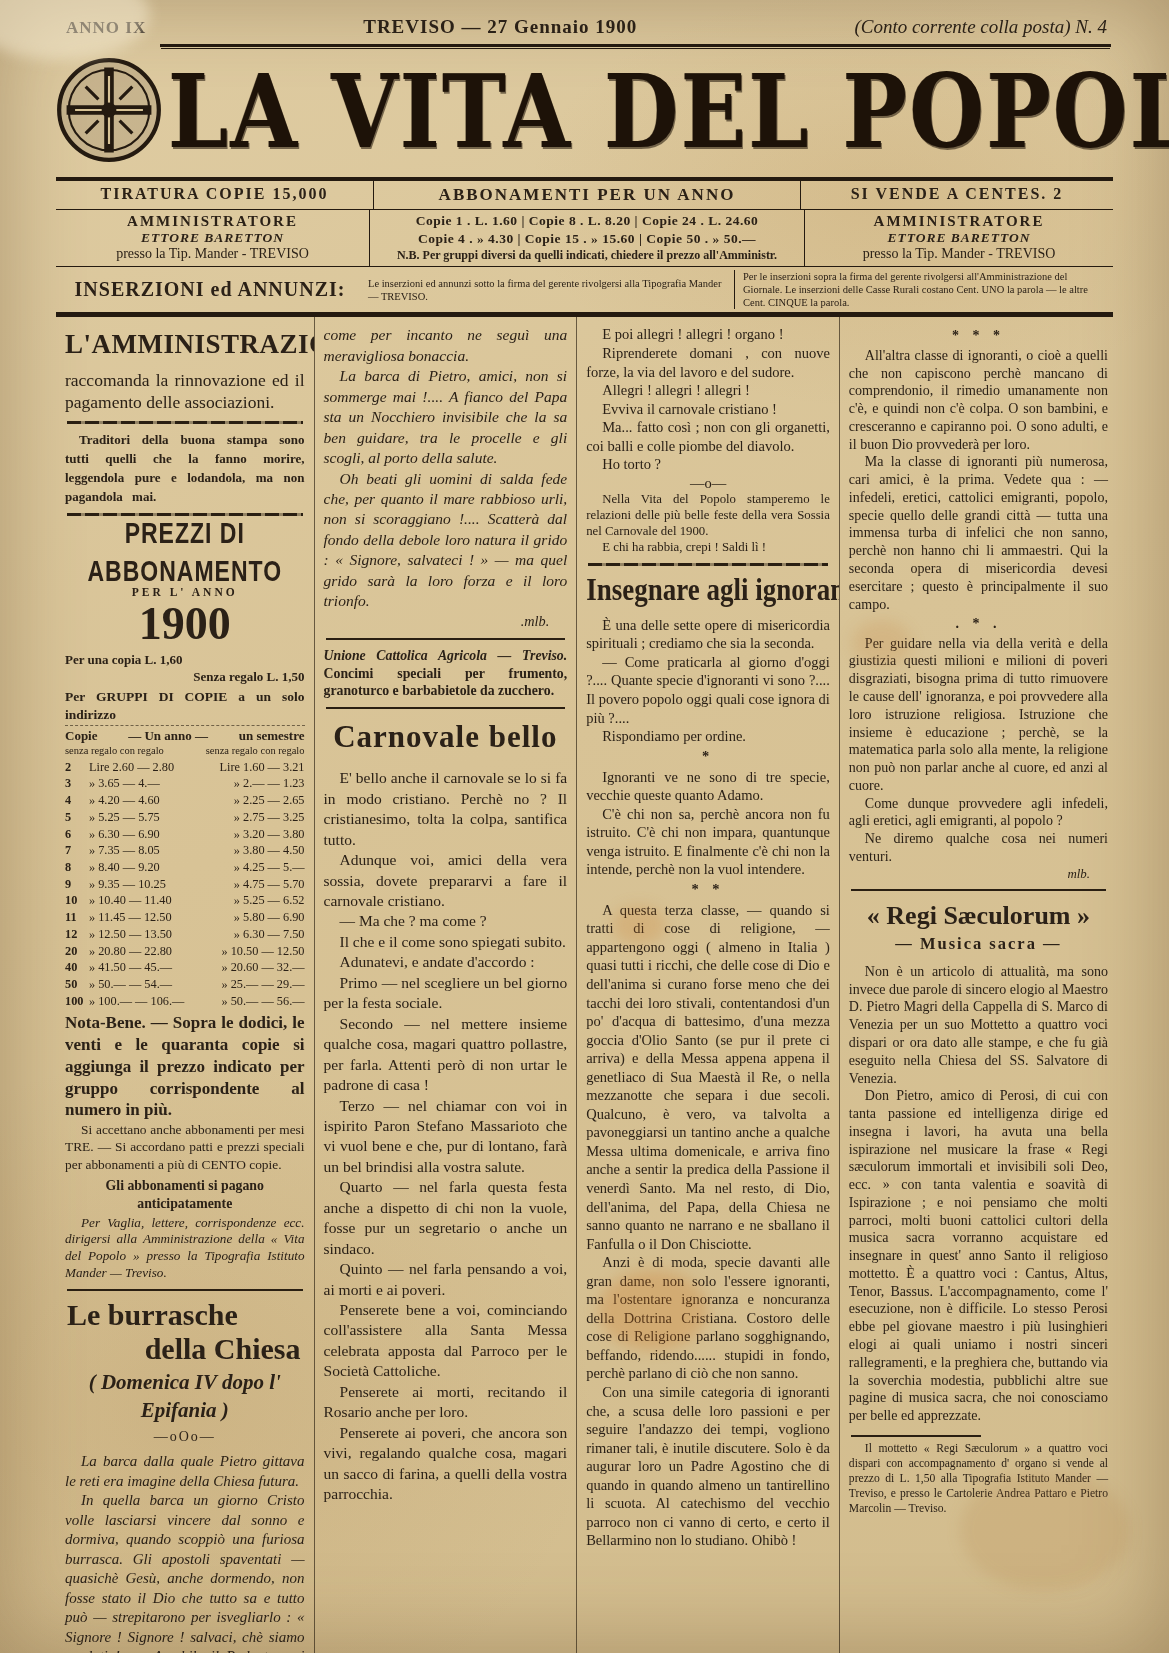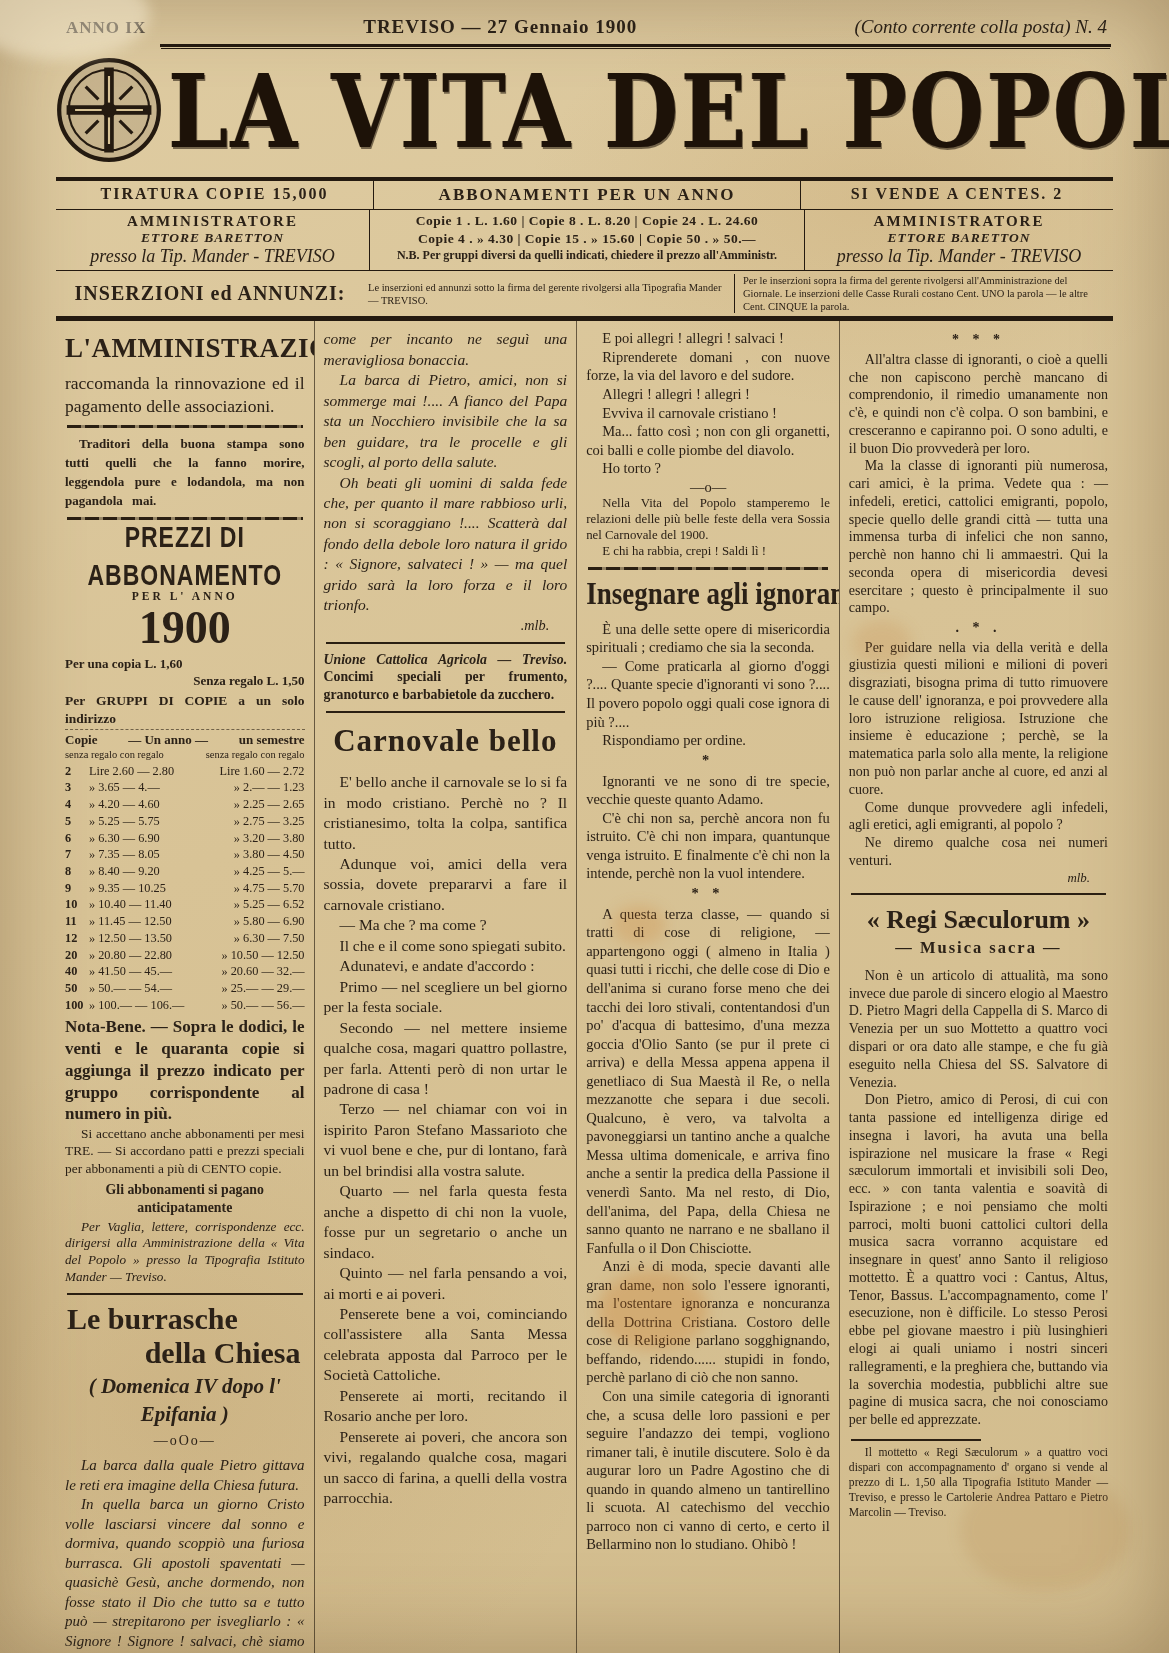--- a/index.html
+++ b/index.html
@@ -44,21 +44,21 @@
   .ib-row1 .cell{padding:4px 6px;font-weight:bold;font-size:16px;letter-spacing:2px;text-align:center;}
   .ib-row1 .c1{flex:0 0 305px;border-right:1px solid #241a10;}
   .ib-row1 .c2{flex:1;border-right:1px solid #241a10;font-size:17px;}
   .ib-row1 .c3{flex:0 0 300px;}
   .ib-row2{display:flex;border-bottom:1px solid #241a10;}
   .admin{flex:0 0 305px;text-align:center;padding:3px 4px;}
   .admin.right{border-left:1px solid #241a10;flex:0 0 300px;}
   .admin.left{border-right:1px solid #241a10;}
   .admin .role{font-weight:bold;font-size:15px;letter-spacing:2px;}
   .admin .name{font-style:italic;font-weight:bold;font-size:13.5px;letter-spacing:1px;}
-  .admin .addr{font-style:italic;font-size:18px;}
+  .admin .addr{font-size:14px;}
   .pricecell{flex:1;padding:2px 8px;text-align:center;}
   .pricecell .pl{font-size:13.5px;font-weight:bold;letter-spacing:.5px;line-height:1.35;}
   .pricecell .nb{font-size:12px;font-weight:bold;line-height:1.3;}
   .ib-row3{display:flex;align-items:center;padding:3px 4px;border-bottom:4px solid #241a10;}
   .ins-label{flex:0 0 300px;font-weight:bold;font-size:20px;letter-spacing:1px;text-align:center;}
   .ins-note{flex:1;font-size:10.5px;line-height:1.25;padding:0 8px;}
   .ins-note + .ins-note{border-left:1px solid #241a10;}
 
   
   .columns{display:grid;grid-template-columns:1fr 1.02fr 1.02fr 1.08fr;margin:0 52px 0 56px;height:1365px;overflow:hidden;}
@@ -207,21 +207,21 @@
         </div>
         <div class="thead2">
           <span>senza regalo   con regalo</span>
           <span>senza regalo  con regalo</span>
         </div>
         <div>
 
             <div class="prow">
               <span class="pr-n">2</span>
               <span class="pr-a">Lire 2.60 — 2.80</span>
-              <span class="pr-s">Lire 1.60 — 2.72</span>
+              <span class="pr-s">Lire 1.60 — 3.21</span>
             </div>
 
             <div class="prow">
               <span class="pr-n">3</span>
               <span class="pr-a">»  3.65 — 4.—</span>
               <span class="pr-s">»  2.— — 1.23</span>
             </div>
 
             <div class="prow">
               <span class="pr-n">4</span>
@@ -361,21 +361,21 @@
             <p class="para">Penserete ai morti, recitando il Rosario anche per loro.</p>
             <p class="para">Penserete ai poveri, che ancora son vivi, regalando qualche cosa, magari un sacco di farina, a quelli della vostra parrocchia.</p>
           </div>
       </article>
     </section>
 
     <section class="col col3">
       <article>
         <div>
 
-        <p class="para">E poi allegri ! allegri ! salvaci !</p>
+        <p class="para">E poi allegri ! allegri ! organo !</p>
             <p class="para">Riprenderete domani , con nuove forze, la via del lavoro e del sudore.</p>
             <p class="para">Allegri ! allegri ! allegri !</p>
             <p class="para">Evviva il carnovale cristiano !</p>
             <p class="para">Ma... fatto così ; non con gli organetti, coi balli e colle piombe del diavolo.</p>
             <p class="para">Ho torto ?</p>
             <p class="para ctr">—o—</p>
             <p class="para small">Nella Vita del Popolo stamperemo le relazioni delle più belle feste della vera Sossia nel Carnovale del 1900.</p>
             <p class="para small">E chi ha rabbia, crepi ! Saldi lì !</p>
           </div>
         <div class="hr wavy"></div>

